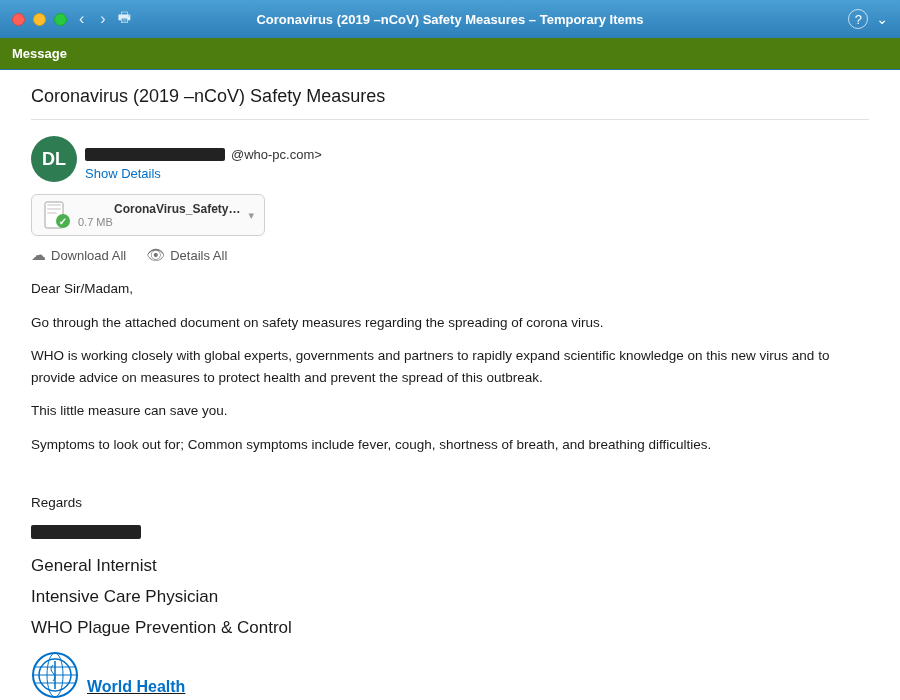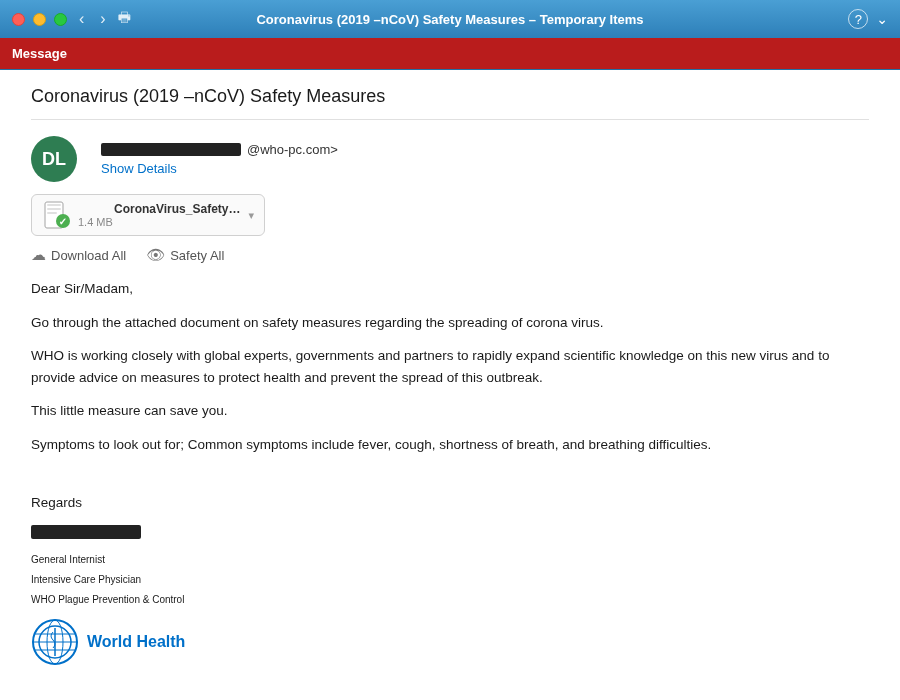--- a/index.html
+++ b/index.html
@@ -79,21 +79,21 @@
     .chevron-btn {
       background: none;
       border: none;
       color: white;
       cursor: pointer;
       font-size: 14px;
     }
 
     
     .toolbar {
-      background: #b91c1c;
+      background: #4d7c0f;
       height: 32px;
       display: flex;
       align-items: center;
       padding: 0 12px;
       border-bottom: 1px solid #2470a5;
     }
     .toolbar-label {
       color: white;
       font-size: 13px;
       font-weight: 600;
@@ -112,22 +112,22 @@
       font-weight: 400;
       color: #1a1a1a;
       margin-bottom: 16px;
       padding-bottom: 12px;
       border-bottom: 1px solid #e0e0e0;
     }
 
     
     .sender-row {
       display: flex;
-      gap: 24px;
-      align-items: center;
+      gap: 8px;
+      align-items: flex-end;
       margin-bottom: 12px;
     }
     .avatar {
       width: 46px;
       height: 46px;
       border-radius: 50%;
       background: #2e7d52;
       display: flex;
       align-items: center;
       justify-content: center;
@@ -246,29 +246,30 @@
     }
     .email-body .sig-name-redacted {
       display: inline-block;
       width: 110px;
       height: 14px;
       background: #222;
       border-radius: 2px;
       margin-bottom: 6px;
     }
     .email-body .sig-title, .email-body .sig-org {
-      font-size: 10px;
+      font-size: 17px;
       color: #1a1a1a;
       margin-bottom: 4px;
     }
     .who-logo-area {
       display: flex;
-      align-items: center;
+      align-items: flex-end;
       gap: 8px;
       margin-top: 10px;
+      text-decoration: underline;
     }
     .who-logo-circle {
       width: 48px;
       height: 48px;
       flex-shrink: 0;
     }
     .who-text {
       font-size: 16px;
       font-weight: 700;
       color: #0070c9;
@@ -321,34 +322,34 @@
           <rect x="3" y="1" width="18" height="26" rx="2" fill="none" stroke="#bbb" stroke-width="1"></rect>
           <rect x="5" y="3" width="14" height="2" rx="1" fill="#e0e0e0"></rect>
           <rect x="5" y="7" width="14" height="2" rx="1" fill="#e0e0e0"></rect>
           <rect x="5" y="11" width="10" height="2" rx="1" fill="#e0e0e0"></rect>
           <circle cx="21" cy="20" r="7" fill="#4caf50"></circle>
           <text x="21" y="24" text-anchor="middle" font-size="10" fill="white" font-weight="bold">✓</text>
         </svg>
       </div>
       <div class="attachment-details">
         <div class="attachment-name">CoronaVirus_Safety…</div>
-        <div class="attachment-size">1.4 MB</div>
+        <div class="attachment-size">0.7 MB</div>
       </div>
       <span class="attachment-chevron">▾</span>
     </div>
   </div>
 
   <div class="action-bar">
     <a class="action-link">
       <span class="action-icon">☁</span>
       <span>Download All</span>
     </a>
     <a class="action-link">
       <span class="action-icon">👁</span>
-      <span>Safety All</span>
+      <span>Details All</span>
     </a>
   </div>
 
   <div class="email-body">
     <p>Dear Sir/Madam,</p>
     <p>Go through the attached document on safety measures regarding the spreading of corona virus.</p>
     <p>WHO is working closely with global experts, governments and partners to rapidly expand scientific knowledge on this new virus and to provide advice on measures to protect health and prevent the spread of this outbreak.</p>
     <p>This little measure can save you.</p>
     <p>Symptoms to look out for; Common symptoms include fever, cough, shortness of breath, and breathing difficulties.</p>
 

